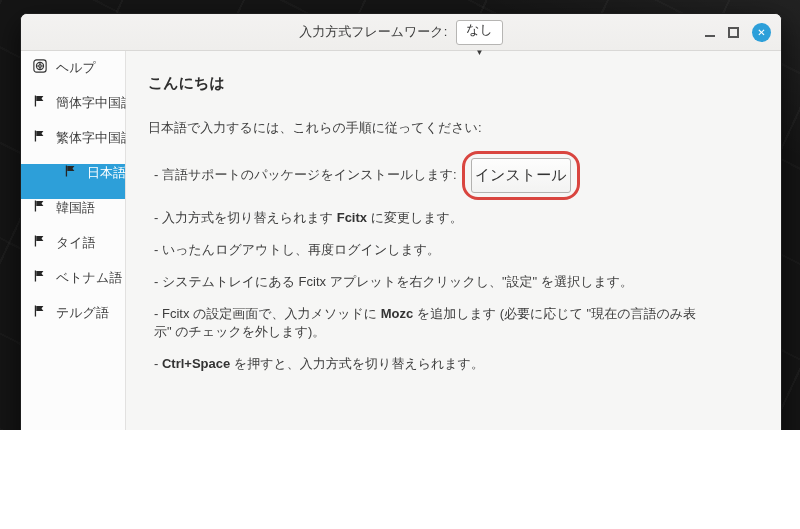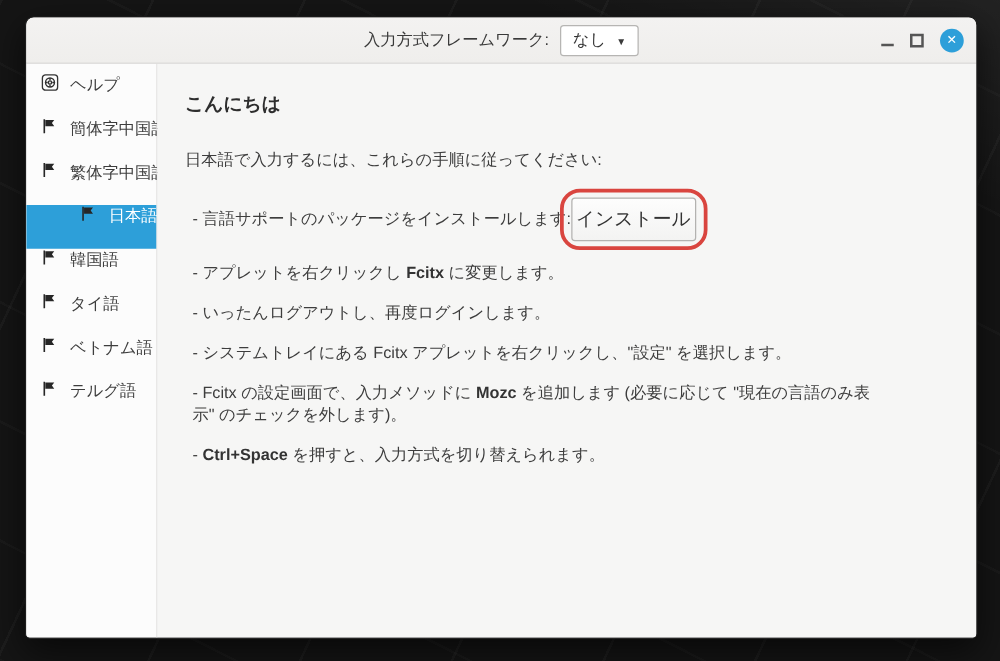--- a/index.html
+++ b/index.html
@@ -4,21 +4,21 @@
 <style>
   :root{
     --accent:#2d9fd9;
     --annotation:#d9453f;
     --text:#3d3d3d;
   }
   *{box-sizing:border-box;margin:0;padding:0;}
   html,body{width:800px;height:529px;}
   body{font-family:"Liberation Sans","DejaVu Sans",sans-serif;}
   .stage{
-    position:relative;width:800px;height:529px;overflow:hidden;
+    position:relative;width:800px;height:430px;overflow:hidden;
     background:
       linear-gradient(205deg, rgba(255,255,255,.06), transparent 20%),
       repeating-linear-gradient(115deg, rgba(255,255,255,.035) 0 2px, transparent 2px 110px),
       repeating-linear-gradient(27deg, rgba(255,255,255,.025) 0 2px, transparent 2px 85px),
       #151515;
   }
   .window{
     position:absolute;left:20px;top:13px;width:762px;height:498px;
     background:#f6f6f5;border:1px solid #1d1d1d;border-radius:7px 7px 4px 4px;
     box-shadow:0 10px 28px rgba(0,0,0,.6);
@@ -28,21 +28,21 @@
     position:relative;height:37px;flex:0 0 37px;
     background:linear-gradient(#f3f2f1,#efeeec);
     border-bottom:1px solid #d9d8d6;
     display:flex;align-items:center;justify-content:center;
   }
   .tb-center{display:flex;align-items:center;gap:9px;}
   .tb-label{font-size:13px;color:#3a3a3a;}
   .dropdown{
     display:inline-flex;align-items:center;gap:8px;height:25px;
     padding:0 9px;background:#fff;border:1px solid #b6b5b3;border-radius:3px;
-    font-size:13px;color:#333;cursor:default;
+    font-size:13px;color:#333;cursor:default;flex-direction:column;
   }
   .caret{font-size:8px;color:#3a3a3a;transform:translateY(1px);}
   .tb-controls{position:absolute;right:10px;top:0;height:37px;display:flex;align-items:center;gap:13px;}
   .ctl{display:inline-flex;align-items:center;justify-content:center;cursor:default;}
   .ctl.min{width:10px;height:10px;position:relative;}
   .ctl.min::after{content:"";position:absolute;left:0;right:0;bottom:1px;height:2px;background:#555;}
   .ctl.max{width:11px;height:11px;border:2px solid #555;background:transparent;}
   .ctl.close{
     width:19px;height:19px;border-radius:50%;background:var(--accent);
     color:#fff;font-size:10px;font-weight:bold;line-height:1;
@@ -56,21 +56,21 @@
     height:35px;display:flex;gap:9px;
     padding:0 8px 0 12px;font-size:13px;color:var(--text);cursor:default;
     white-space:nowrap;
   }
   .side-item.selected{background:var(--accent);color:#fff;padding-left:43px;}
   .side-icon{display:inline-flex;width:14px;height:14px;flex:0 0 14px;}
   .main{flex:1;padding:23px 20px 0 22px;background:#f6f6f5;overflow:hidden;}
   .main h1{font-size:15px;font-weight:bold;color:#2e2e2e;margin:0 0 26px;}
   .intro{font-size:13px;color:var(--text);margin:0 0 14px;}
   .install-row{
-    display:flex;align-items:center;font-size:13px;color:var(--text);
+    display:flex;align-items:center;gap:14px;font-size:13px;color:var(--text);
     margin:0 0 0 6px;height:48px;
   }
   .btn-wrap{position:relative;display:inline-flex;}
   .btn{
     font-family:inherit;font-size:15px;color:#333;
     padding:7px 3px;background:linear-gradient(#fdfdfd,#f3f3f2);
     border:1px solid #b3b2b0;border-radius:3px;cursor:default;
   }
   .annotation{
     position:absolute;left:-9px;right:-9px;top:-7px;bottom:-7px;
@@ -189,21 +189,21 @@
 
         <div class="install-row">
           <span>- 言語サポートのパッケージをインストールします:</span>
           <span class="btn-wrap">
             <span class="annotation"></span>
             <button class="btn">インストール</button>
           </span>
         </div>
 
         <div class="steps" id="steps">
-            <p class="step"><span>- アプレットを右クリックし </span><b>Fcitx</b><span> に変更します。</span></p>
+            <p class="step"><span>- 入力方式を切り替えられます </span><b>Fcitx</b><span> に変更します。</span></p>
             <p class="step"><span>- いったんログアウトし、再度ログインします。</span></p>
             <p class="step"><span>- システムトレイにある Fcitx アプレットを右クリックし、"設定" を選択します。</span></p>
             <p class="step"><span>- Fcitx の設定画面で、入力メソッドに </span><b>Mozc</b><span> を追加します (必要に応じて "現在の言語のみ表示" のチェックを外します)。</span></p>
             <p class="step"><span>- </span><b>Ctrl+Space</b><span> を押すと、入力方式を切り替えられます。</span></p>
           </div>
 
       </main>
     </div>
 
   </div>

